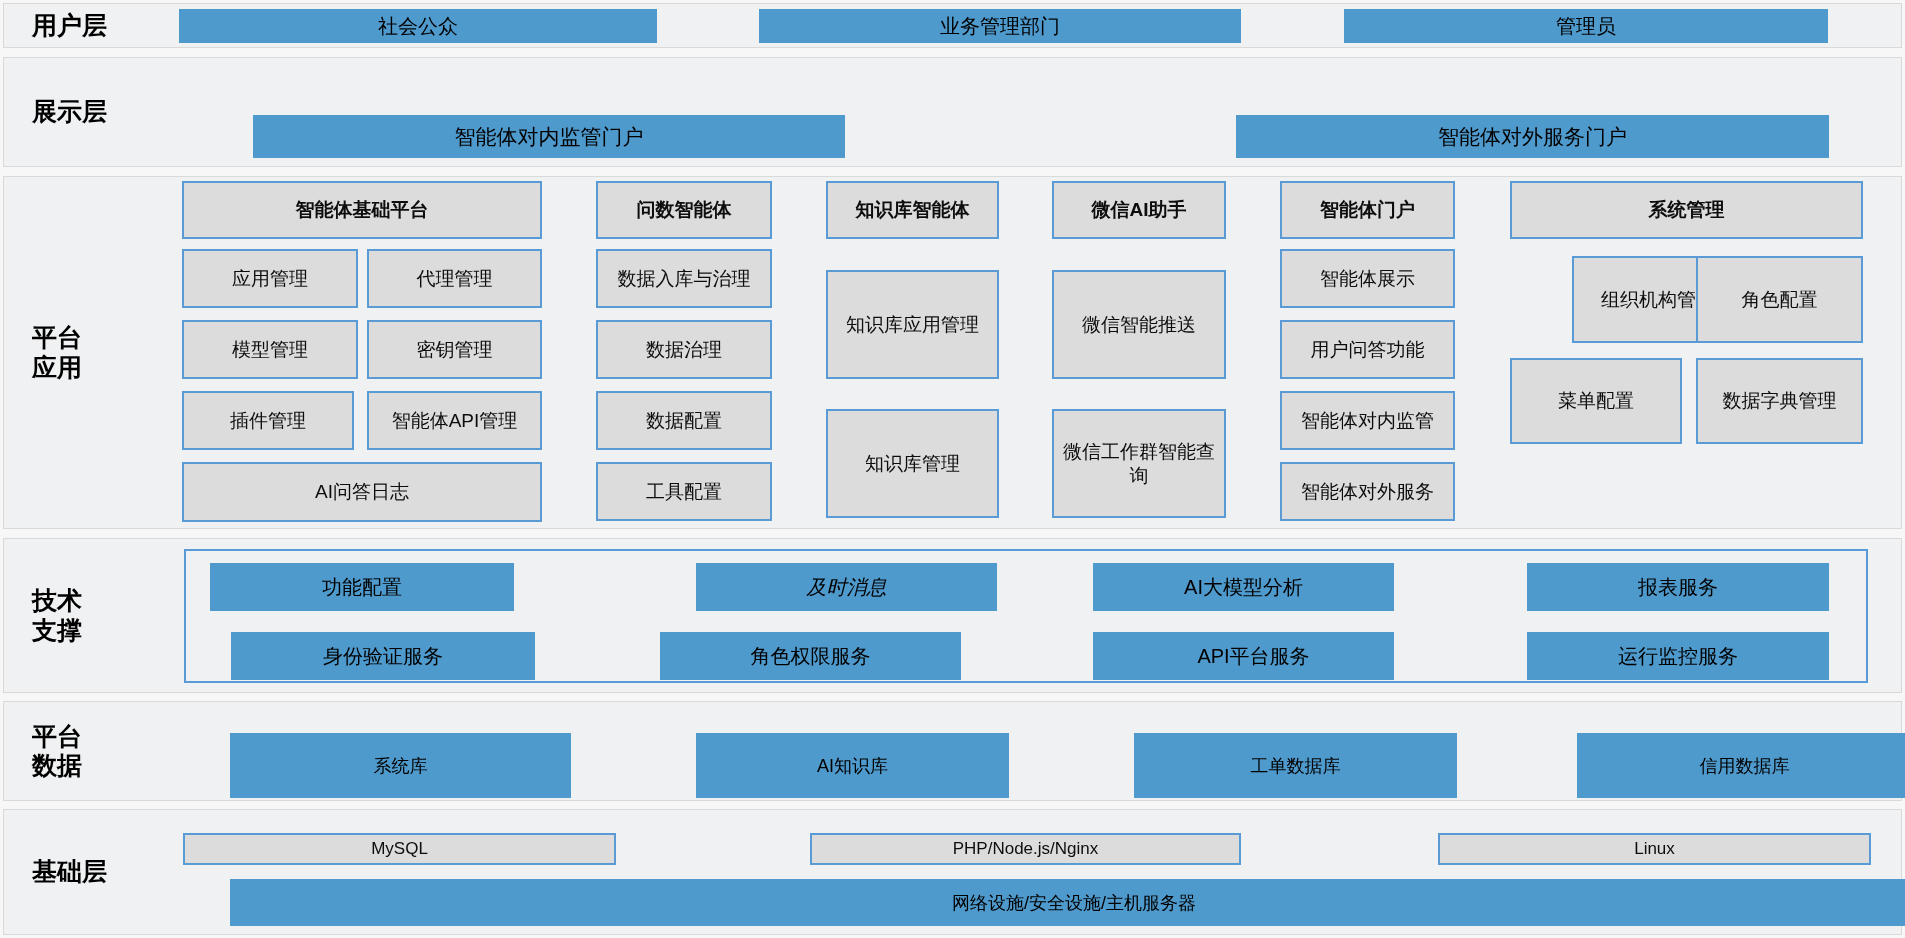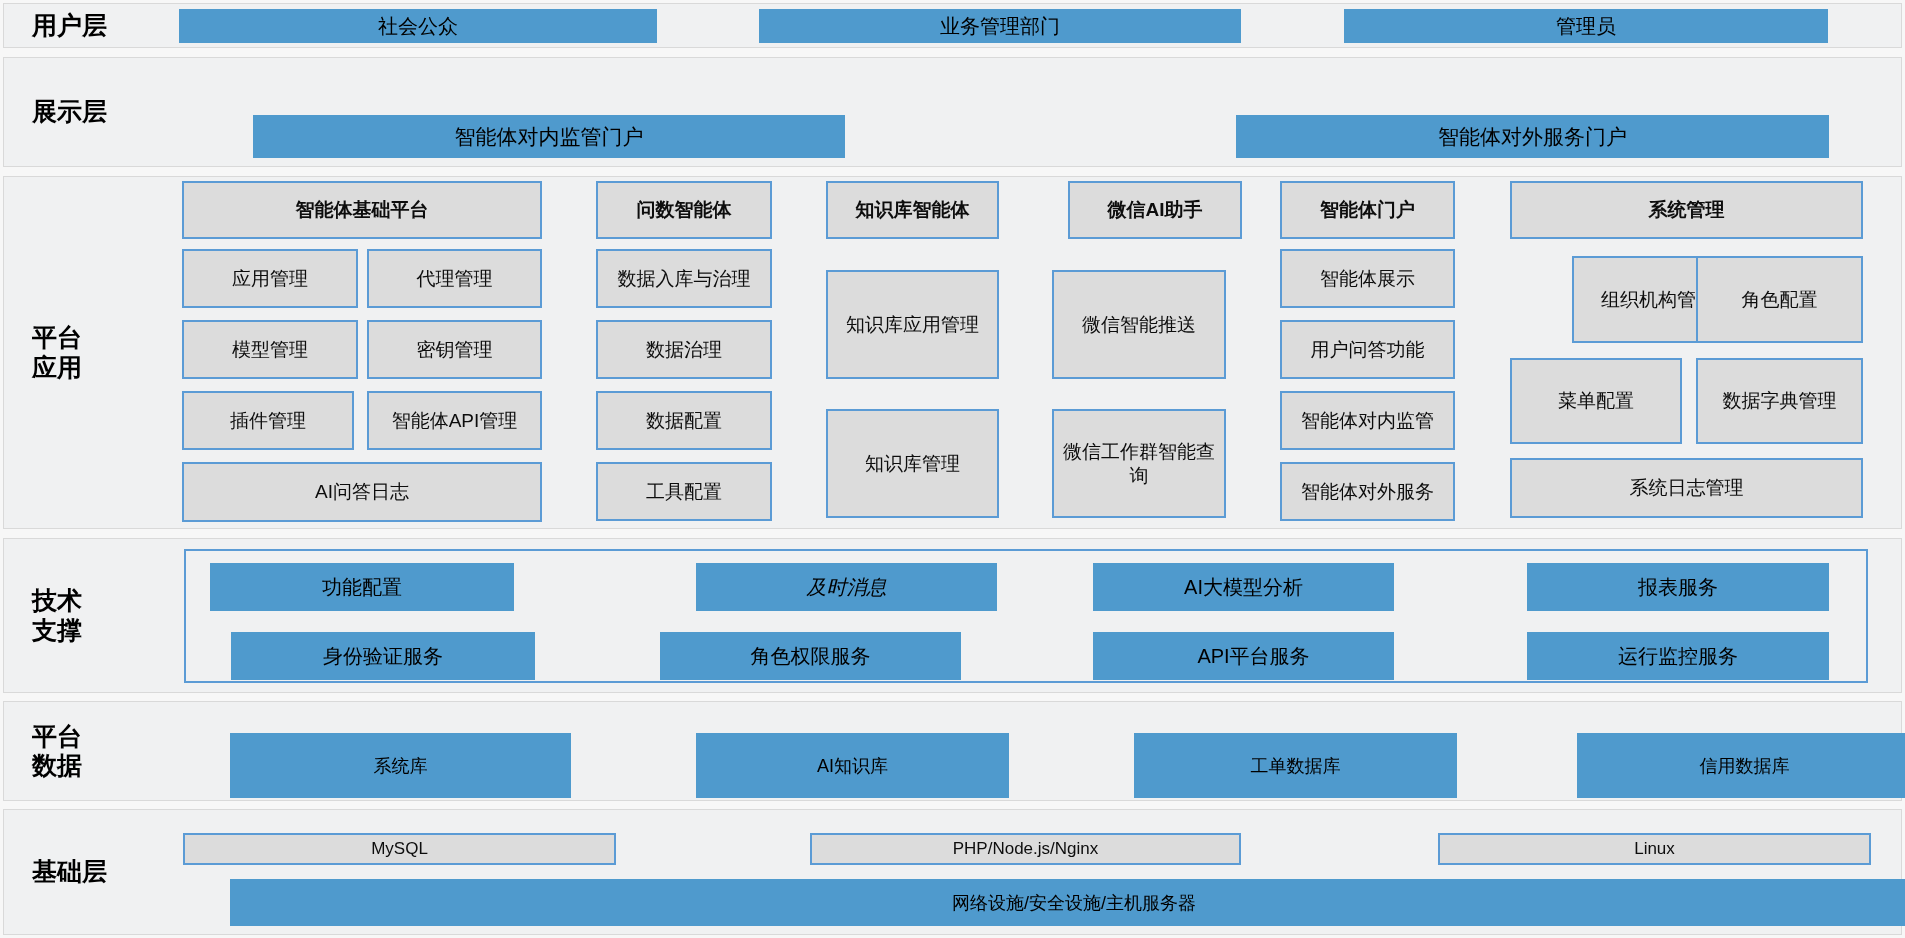--- a/index.html
+++ b/index.html
@@ -50,36 +50,35 @@
     <div class="gray-box header-box" style="left:592px; top:4px; width:176px; height:58px;">问数智能体</div>
     <div class="gray-box" style="left:592px; top:72px; width:176px; height:59px;">数据入库与治理</div>
     <div class="gray-box" style="left:592px; top:143px; width:176px; height:59px;">数据治理</div>
     <div class="gray-box" style="left:592px; top:214px; width:176px; height:59px;">数据配置</div>
     <div class="gray-box header-box" style="left:822px; top:4px; width:173px; height:58px;">知识库智能体</div>
 
     <div class="gray-box" style="left:592px; top:285px; width:176px; height:59px;">工具配置</div>
     <div class="gray-box" style="left:822px; top:93px; width:173px; height:109px;">知识库应用管理</div>
     <div class="gray-box" style="left:822px; top:232px; width:173px; height:109px;">知识库管理</div>
 
-    <div class="gray-box header-box" style="left:1048px; top:4px; width:174px; height:58px;margin-left:16px;">微信AI助手</div>
+    <div class="gray-box header-box" style="left:1048px; top:4px; width:174px; height:58px;">微信AI助手</div>
     <div class="gray-box" style="left:1048px; top:93px; width:174px; height:109px;">微信智能推送</div>
     <div class="gray-box" style="left:1048px; top:232px; width:174px; height:109px;">微信工作群智能查询</div>
 
     <div class="gray-box header-box" style="left:1276px; top:4px; width:175px; height:58px;">智能体门户</div>
     <div class="gray-box" style="left:1276px; top:72px; width:175px; height:59px;">智能体展示</div>
     <div class="gray-box" style="left:1276px; top:143px; width:175px; height:59px;">用户问答功能</div>
     <div class="gray-box" style="left:1276px; top:214px; width:175px; height:59px;">智能体对内监管</div>
     <div class="gray-box" style="left:1276px; top:285px; width:175px; height:59px;">智能体对外服务</div>
 
     <div class="gray-box header-box" style="left:1506px; top:4px; width:353px; height:58px;">系统管理</div>
     <div class="gray-box" style="left:1568px; top:79px; width:172px; height:87px;">组织机构管理</div>
     <div class="gray-box" style="left:1692px; top:79px; width:167px; height:87px;">角色配置</div>
     <div class="gray-box" style="left:1506px; top:181px; width:172px; height:86px;">菜单配置</div>
     <div class="gray-box" style="left:1692px; top:181px; width:167px; height:86px;">数据字典管理</div>
-    <div class="gray-box" style="left:1506px; top:281px; width:353px; height:60px;">系统日志管理</div>
   </div>
 
   <div class="band" style="top:538px; height:155px;">
     <div class="layer-label">技术
 支撑</div>
     <div class="tech-frame" style="left:180px; top:10px; width:1684px; height:134px;"></div>
     <div class="blue-box" style="left:206px; top:24px; width:304px; height:48px;text-align:center;">功能配置</div>
     <div class="blue-box" style="left:692px; top:24px; width:301px; height:48px;font-style:italic;">及时消息</div>
     <div class="blue-box" style="left:1089px; top:24px; width:301px; height:48px;">AI大模型分析</div>
     <div class="blue-box" style="left:1523px; top:24px; width:302px; height:48px;">报表服务</div>

